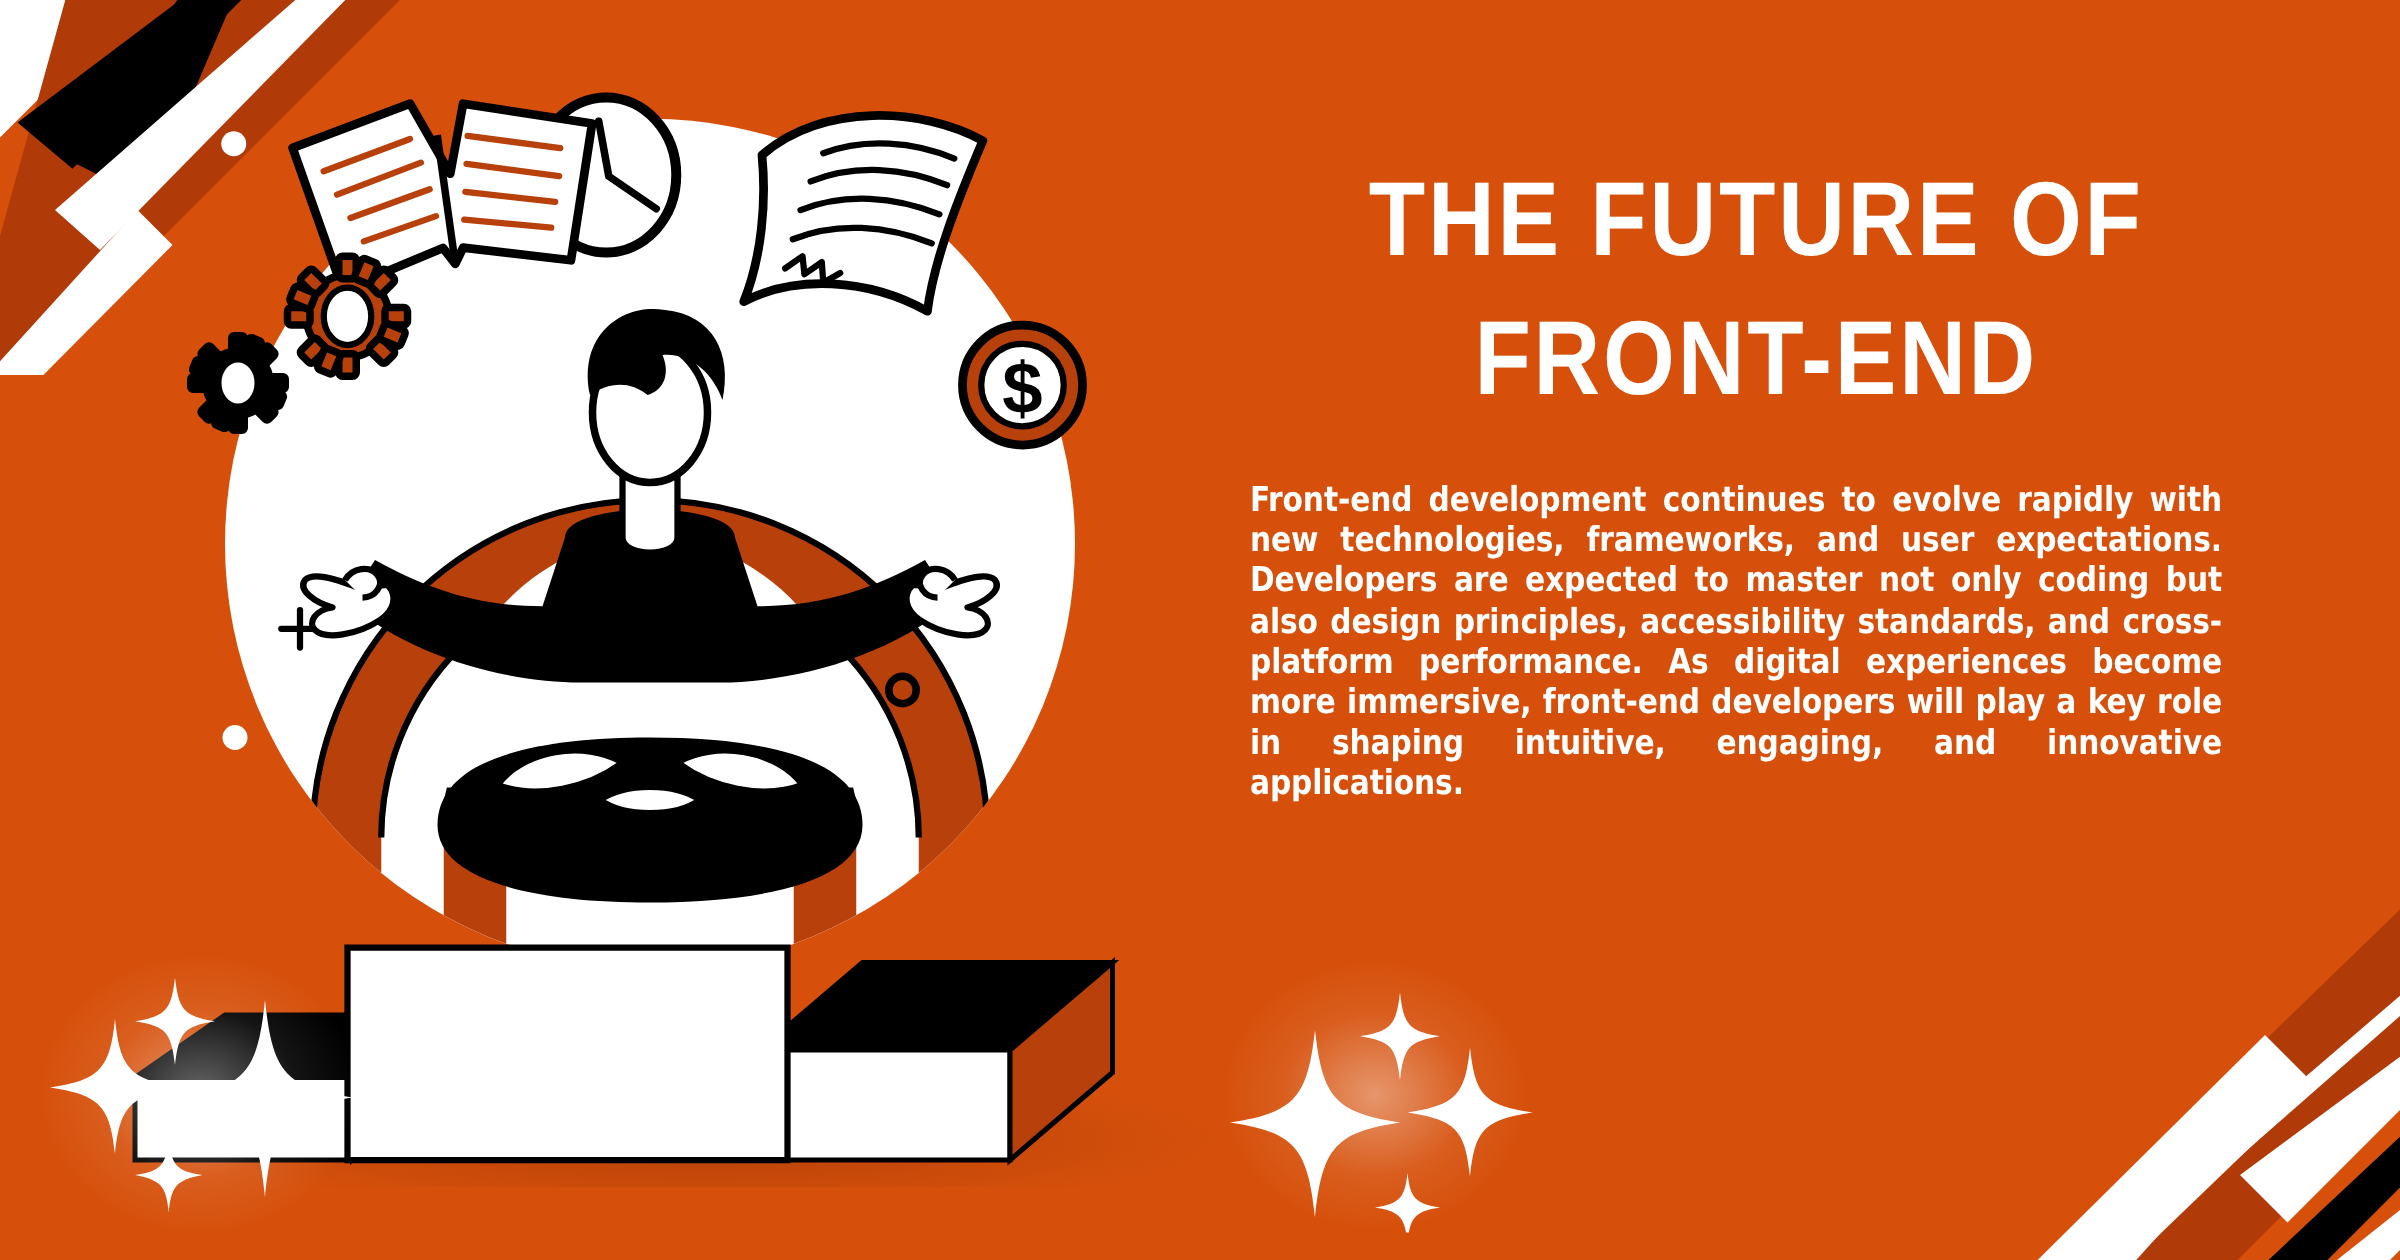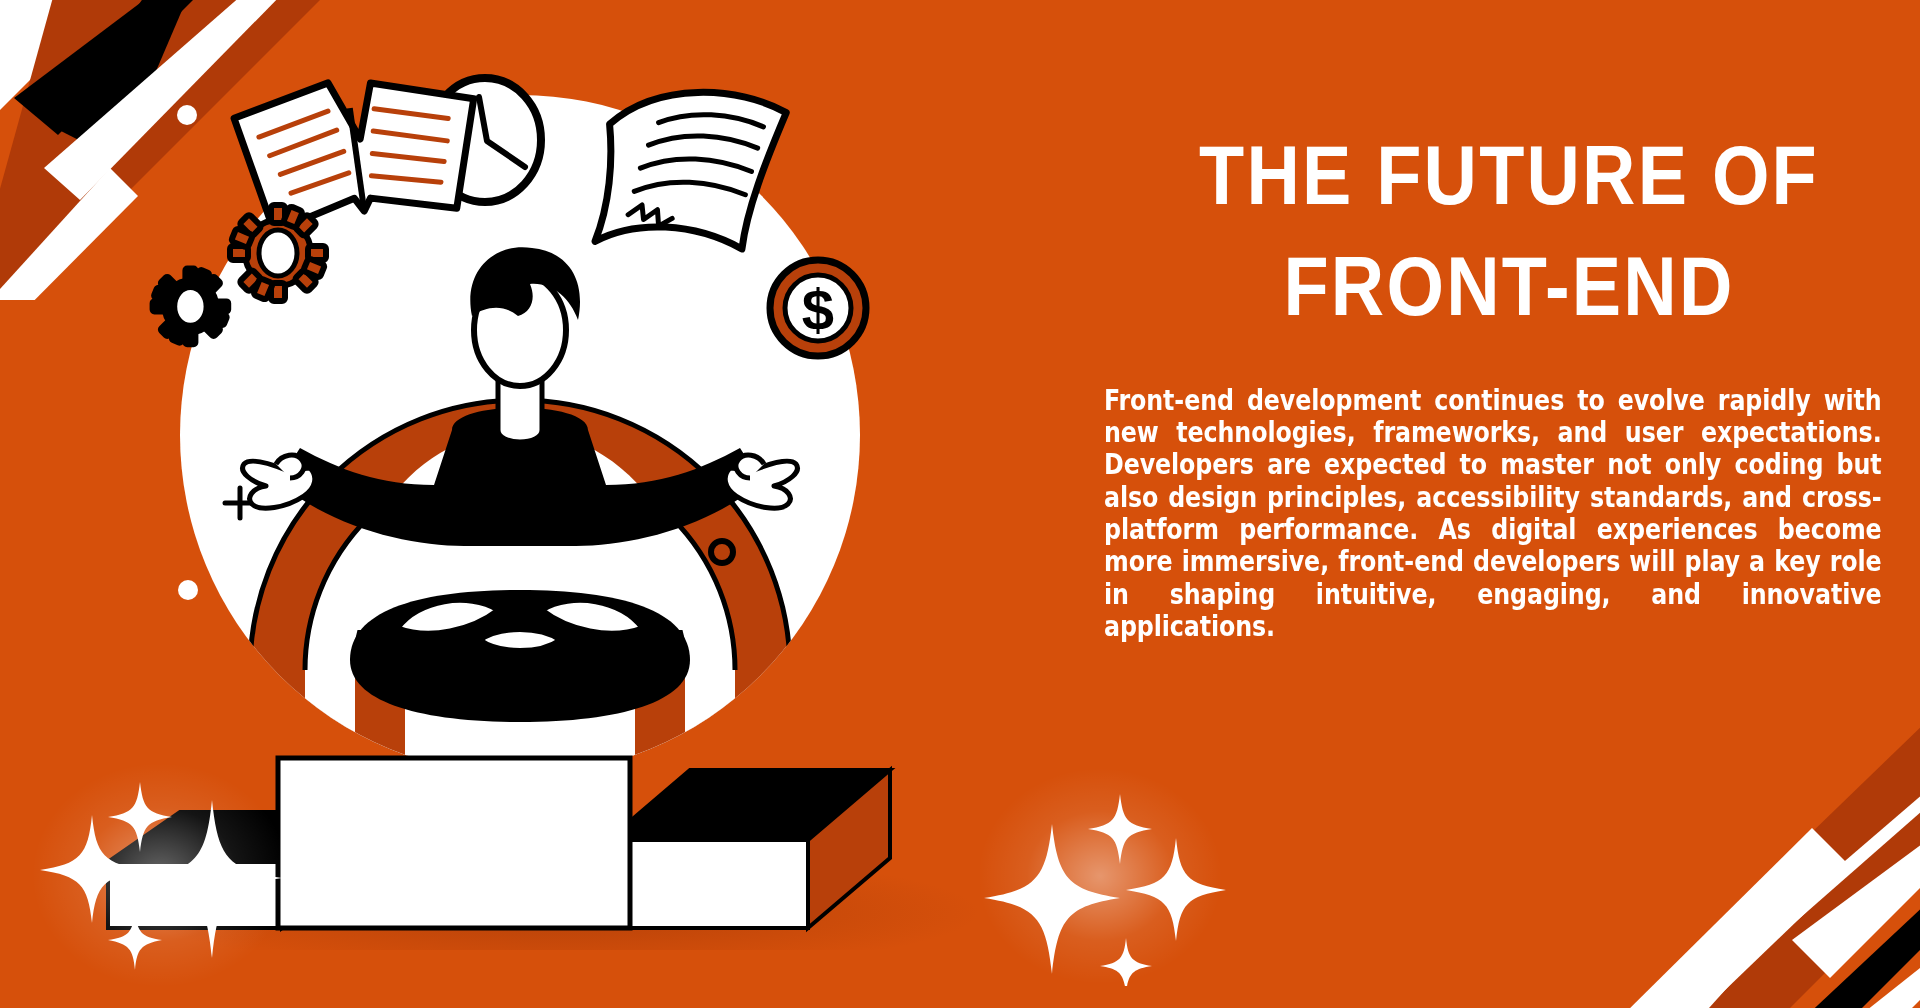--- a/index.html
+++ b/index.html
@@ -27,21 +27,21 @@
   
   #illustration {
     position:absolute;
     left:100px; top:30px;
     width:920px; height:920px;
   }
 
   
   #text-col {
     position:absolute;
-    left:1104px; top:120px;
+    left:1000px; top:120px;
     width:810px;
   }
   #headline {
     color:#ffffff;
     text-align:center;
     font-weight:900;
     font-size:84px;
     line-height:1.32;
     letter-spacing:2.5px;
     text-transform:uppercase;

